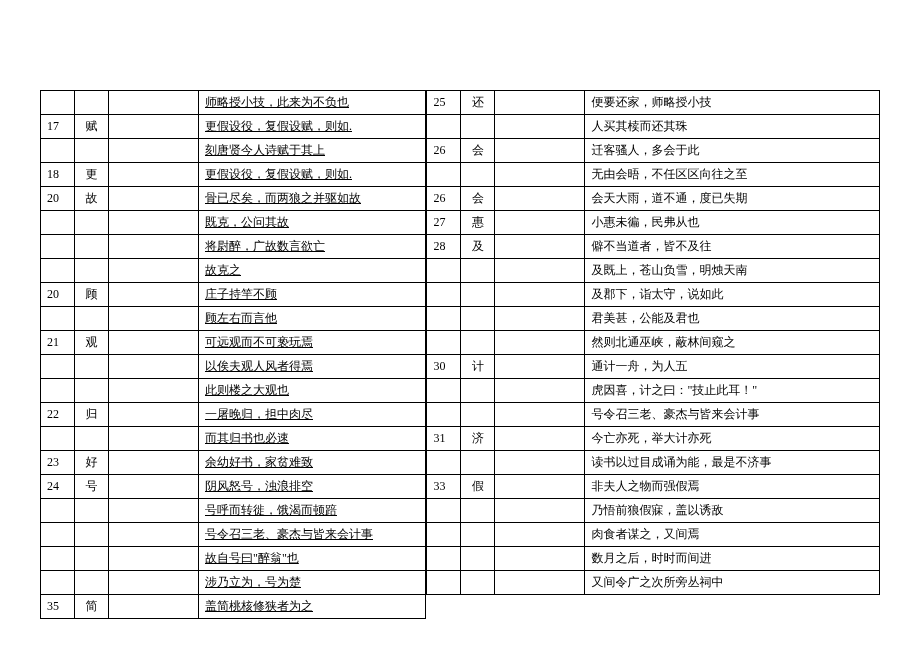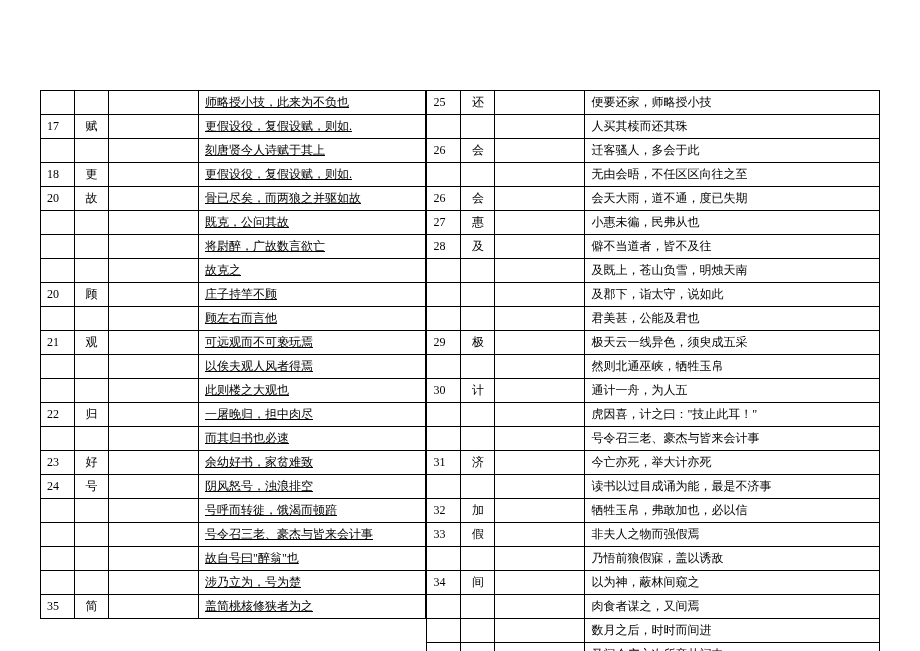--- a/index.html
+++ b/index.html
@@ -247,30 +247,24 @@
           <td class="col-blank"></td>
           <td class="col-example">及郡下，诣太守，说如此</td>
         </tr>
         <tr>
           <td class="col-num"></td>
           <td class="col-char"></td>
           <td class="col-blank"></td>
           <td class="col-example">君美甚，公能及君也</td>
         </tr>
         <tr>
-          <td class="col-num">29</td>
-          <td class="col-char">极</td>
-          <td class="col-blank"></td>
-          <td class="col-example">极天云一线异色，须臾成五采</td>
-        </tr>
-        <tr>
-          <td class="col-num"></td>
-          <td class="col-char"></td>
-          <td class="col-blank"></td>
-          <td class="col-example">然则北通巫峡，牺牲玉帛</td>
+          <td class="col-num"></td>
+          <td class="col-char"></td>
+          <td class="col-blank"></td>
+          <td class="col-example">然则北通巫峡，蔽林间窥之</td>
         </tr>
         <tr>
           <td class="col-num">30</td>
           <td class="col-char">计</td>
           <td class="col-blank"></td>
           <td class="col-example">通计一舟，为人五</td>
         </tr>
         <tr>
           <td class="col-num"></td>
           <td class="col-char"></td>
@@ -289,42 +283,30 @@
           <td class="col-blank"></td>
           <td class="col-example">今亡亦死，举大计亦死</td>
         </tr>
         <tr>
           <td class="col-num"></td>
           <td class="col-char"></td>
           <td class="col-blank"></td>
           <td class="col-example">读书以过目成诵为能，最是不济事</td>
         </tr>
         <tr>
-          <td class="col-num">32</td>
-          <td class="col-char">加</td>
-          <td class="col-blank"></td>
-          <td class="col-example">牺牲玉帛，弗敢加也，必以信</td>
-        </tr>
-        <tr>
           <td class="col-num">33</td>
           <td class="col-char">假</td>
           <td class="col-blank"></td>
           <td class="col-example">非夫人之物而强假焉</td>
         </tr>
         <tr>
           <td class="col-num"></td>
           <td class="col-char"></td>
           <td class="col-blank"></td>
           <td class="col-example">乃悟前狼假寐，盖以诱敌</td>
-        </tr>
-        <tr>
-          <td class="col-num">34</td>
-          <td class="col-char">间</td>
-          <td class="col-blank"></td>
-          <td class="col-example">以为神，蔽林间窥之</td>
         </tr>
         <tr>
           <td class="col-num"></td>
           <td class="col-char"></td>
           <td class="col-blank"></td>
           <td class="col-example">肉食者谋之，又间焉</td>
         </tr>
         <tr>
           <td class="col-num"></td>
           <td class="col-char"></td>

